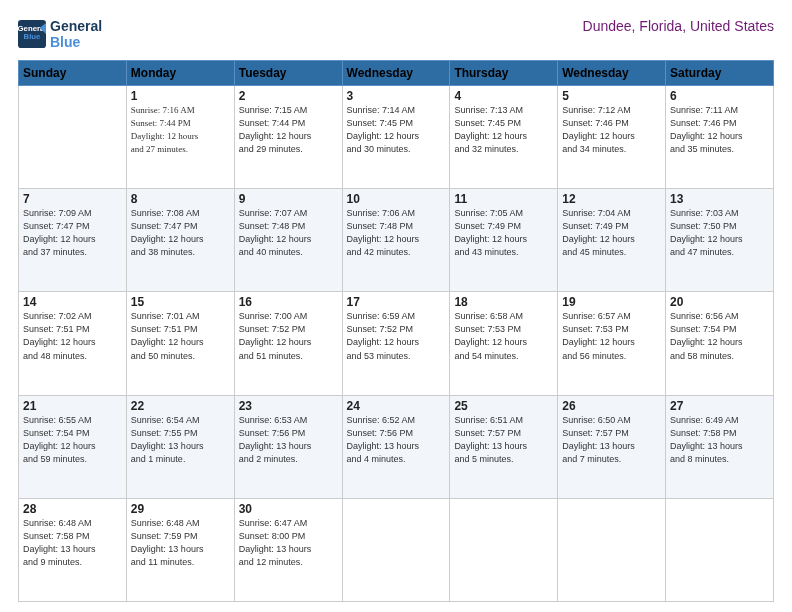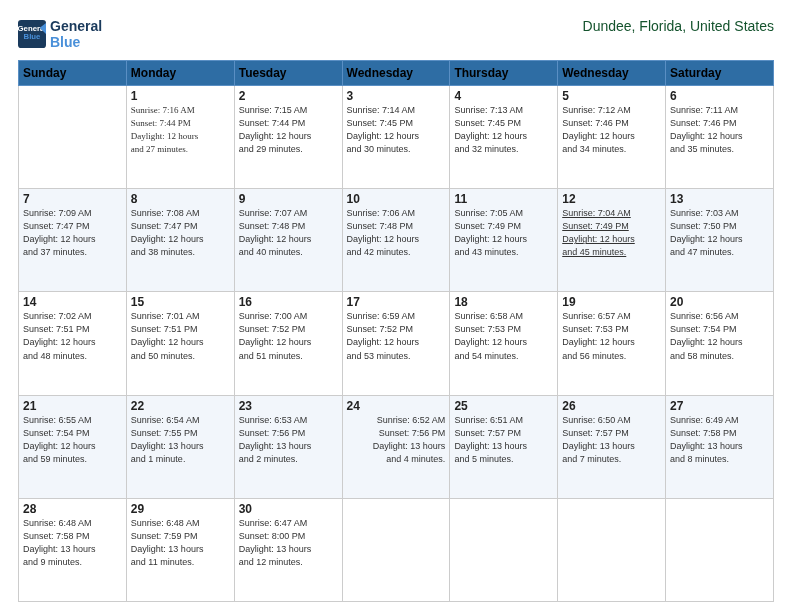--- a/index.html
+++ b/index.html
@@ -36,21 +36,21 @@
       text-align: right;
     }
     .title-block h1 {
       font-size: 32px;
       font-weight: bold;
       color: #1a3a5c;
       line-height: 1.1;
     }
     .title-block h2 {
       font-size: 14px;
-      color: #14532d;
+      color: #701a75;
       font-weight: normal;
       text-align: center;
     }
     .calendar {
       flex: 1;
       border: 1px solid #ccc;
       border-collapse: collapse;
       width: 100%;
       table-layout: fixed;
     }
@@ -206,21 +206,21 @@
           </td>
           <td>
             <span class="day-num">11</span>
             <div class="day-info" style="white-space: pre-line;">Sunrise: 7:05 AM
 Sunset: 7:49 PM
 Daylight: 12 hours
 and 43 minutes.</div>
           </td>
           <td>
             <span class="day-num">12</span>
-            <div class="day-info" style="white-space: pre-line; text-decoration: underline;">Sunrise: 7:04 AM
+            <div class="day-info" style="white-space: pre-line;">Sunrise: 7:04 AM
 Sunset: 7:49 PM
 Daylight: 12 hours
 and 45 minutes.</div>
           </td>
           <td>
             <span class="day-num">13</span>
             <div class="day-info" style="white-space: pre-line;">Sunrise: 7:03 AM
 Sunset: 7:50 PM
 Daylight: 12 hours
 and 47 minutes.</div>
@@ -294,21 +294,21 @@
           </td>
           <td>
             <span class="day-num">23</span>
             <div class="day-info" style="white-space: pre-line;">Sunrise: 6:53 AM
 Sunset: 7:56 PM
 Daylight: 13 hours
 and 2 minutes.</div>
           </td>
           <td>
             <span class="day-num">24</span>
-            <div class="day-info" style="white-space: pre-line; text-align: right;">Sunrise: 6:52 AM
+            <div class="day-info" style="white-space: pre-line;">Sunrise: 6:52 AM
 Sunset: 7:56 PM
 Daylight: 13 hours
 and 4 minutes.</div>
           </td>
           <td>
             <span class="day-num">25</span>
             <div class="day-info" style="white-space: pre-line;">Sunrise: 6:51 AM
 Sunset: 7:57 PM
 Daylight: 13 hours
 and 5 minutes.</div>

